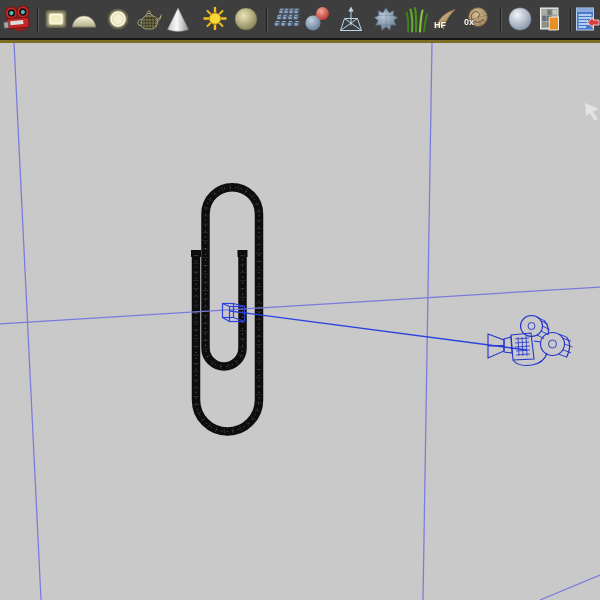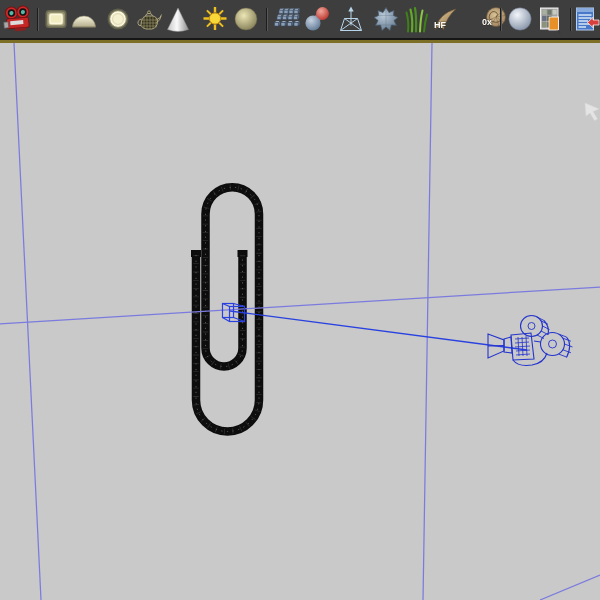--- a/index.html
+++ b/index.html
@@ -211,21 +211,21 @@
           <linearGradient id="g-tan" x1="0" y1="0" x2="1" y2="1">
             <stop offset="0" stop-color="#e6cfa2"></stop>
               <stop offset="1" stop-color="#8a6a40"></stop>
           </linearGradient>
         </defs>
         <path d="M5,26 Q9,10 26,5.5 Q17,13 13.5,26 Q10,19.5 5,26 Z" fill="url(#g-tan)" stroke="#6a5030" stroke-width="0.6"></path>
         <text class="icon-label" x="4" y="24">HF</text>
       </svg>
     </div>
 
-    <div class="tb-btn" style="left:479px">
+    <div class="tb-btn" style="left:461px">
       <svg width="30" height="33" viewBox="0 0 30 32">
         <defs>
           <radialGradient id="g-shell" cx="0.45" cy="0.4" r="0.75">
             <stop offset="0" stop-color="#d8c294"></stop>
               <stop offset="1" stop-color="#96785a"></stop>
           </radialGradient>
         </defs>
         <circle cx="17" cy="13.5" r="9.5" fill="url(#g-shell)" stroke="#6a5638" stroke-width="0.7"></circle>
         <path d="M17,13.5 q3,-2.5 0.5,-4.5 q-4,-2.5 -6.5,1.5 q-2.5,5 2.5,7.5 q6,2.5 9,-2.5" fill="none" stroke="#5a4628" stroke-width="0.8"></path>
         <path d="M17,13.5 L24,7 M17,13.5 L26,12 M17,13.5 L25,19 M17,13.5 L20,22.5 M17,13.5 L12,22 M17,13.5 L9,17" stroke="#5a4628" stroke-width="0.45" opacity="0.7"></path>

